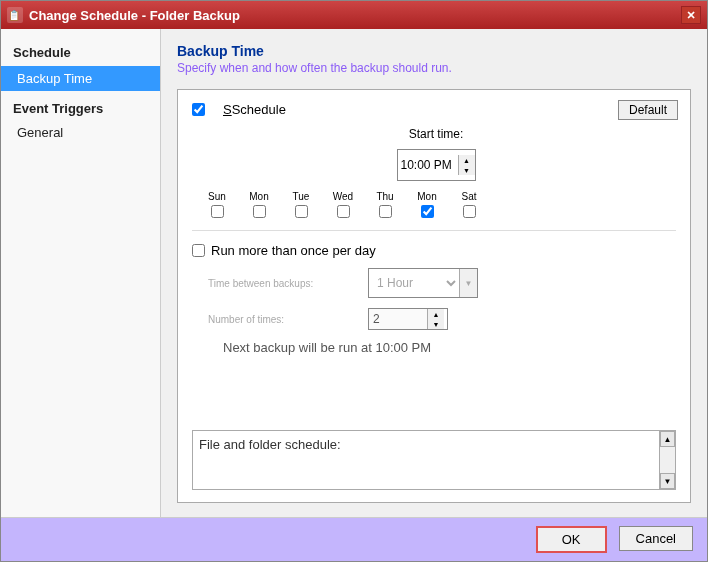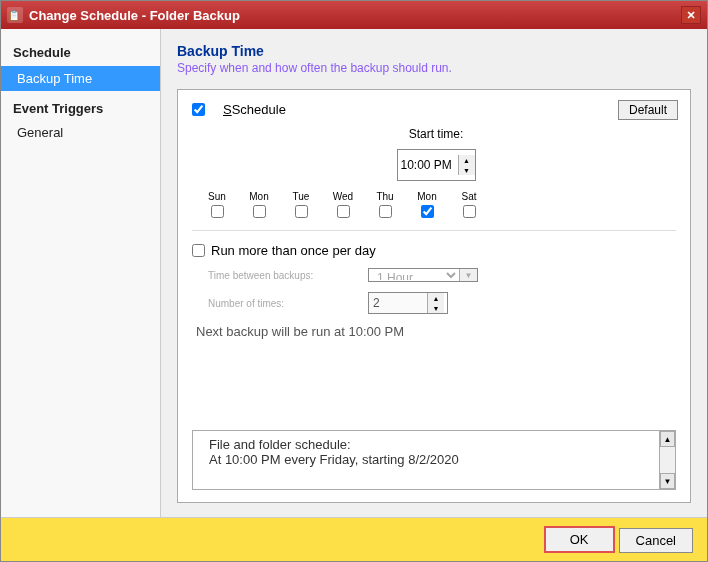--- a/index.html
+++ b/index.html
@@ -209,21 +209,21 @@
       font-size: 10px;
       color: #555;
       width: 160px;
     }
 
     .dropdown-wrapper {
       display: flex;
       align-items: center;
       border: 1px solid #888;
       background: white;
-      height: 14px;
+      height: 30px;
       width: 110px;
     }
     .dropdown-select {
       border: none;
       outline: none;
       font-size: 12px;
       background: transparent;
       flex: 1;
       padding: 1px 4px;
       height: 100%;
@@ -253,27 +253,27 @@
       outline: none;
       width: 58px;
       padding: 1px 4px;
       font-size: 12px;
       height: 20px;
     }
 
     .next-backup-row {
       font-size: 12px;
       color: #555;
-      margin-left: 4px;
+      margin-left: 31px;
     }
 
     .summary-box {
       border: 1px solid #aaa;
       background: white;
-      padding: 6px 16px;
+      padding: 6px 6px;
       font-size: 12px;
       color: #333;
       min-height: 60px;
       position: relative;
       display: flex;
       flex-direction: column;
     }
     .summary-scrollbar {
       position: absolute;
       right: 0; top: 0; bottom: 0;
@@ -289,27 +289,27 @@
       display: flex;
       align-items: center;
       justify-content: center;
       font-size: 8px;
       cursor: pointer;
       background: #e8e8e8;
       border: 1px solid #aaa;
     }
 
     .dialog-footer {
-      background: #fde047;
+      background: #c4b5fd;
       border-top: 1px solid #ccc;
       padding: 8px 14px;
       display: flex;
       justify-content: flex-end;
-      gap: 4px;
-      align-items: flex-end;
+      gap: 12px;
+      align-items: flex-start;
     }
     .btn-ok {
       background: #f0f0f0;
       border: 2px solid #e05050;
       padding: 4px 24px;
       cursor: pointer;
       font-size: 13px;
       min-width: 70px;
     }
     .btn-cancel {
@@ -434,21 +434,20 @@
           </div>
         </div>
 
         <div class="next-backup-row">
           <span>Next backup will be run at 10:00 PM</span>
         </div>
 
         <div style="flex:1"></div>
         <div class="summary-box">
           <span>File and folder schedule:</span>
-          <span>  At 10:00 PM every Friday, starting 8/2/2020</span>
           <div class="summary-scrollbar">
             <button class="scroll-arrow">▲</button>
             <button class="scroll-arrow">▼</button>
           </div>
         </div>
       </div>
     </div>
   </div>
 
   <div class="dialog-footer">

